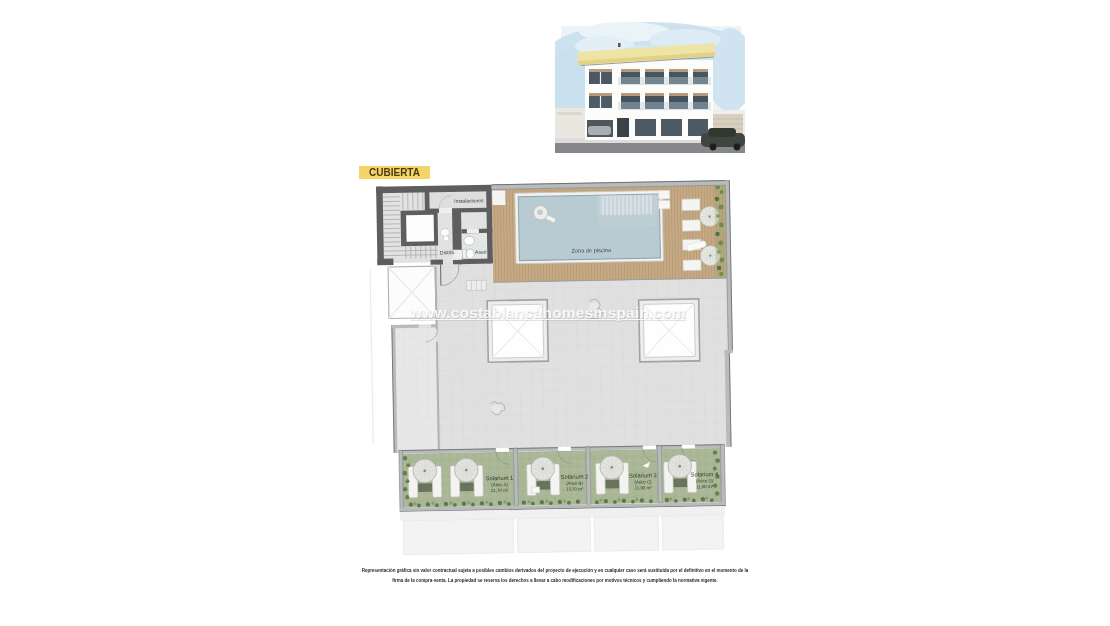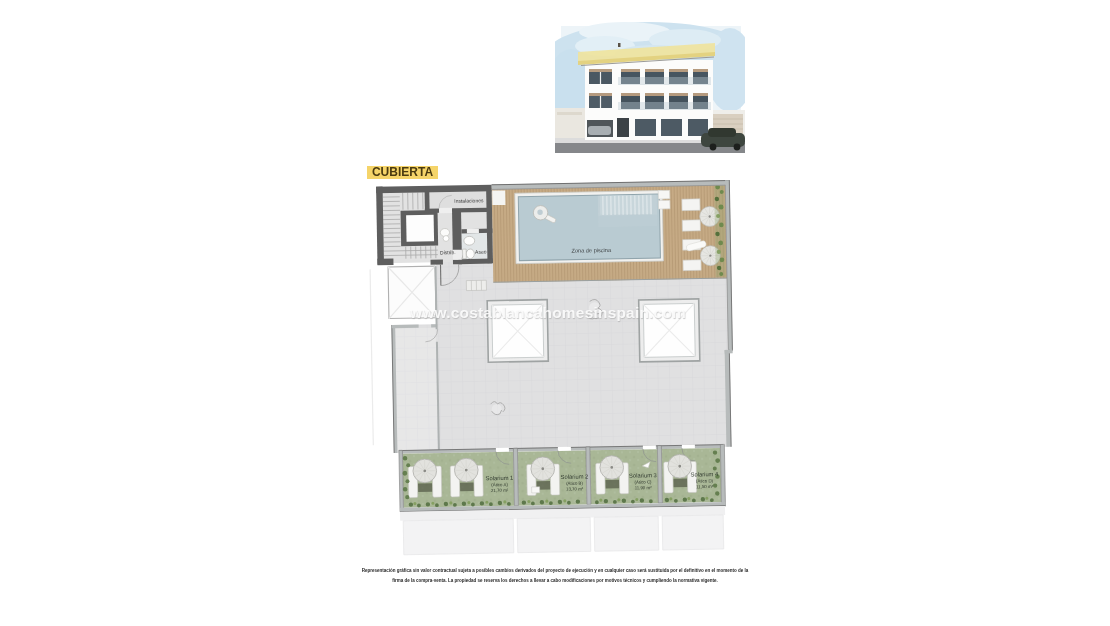--- a/index.html
+++ b/index.html
@@ -80,22 +80,22 @@
   <rect x="80" y="99" width="21" height="17" fill="#4d5a64"></rect>
   <rect x="106" y="99" width="21" height="17" fill="#4d5a64"></rect>
   <rect x="133" y="99" width="20" height="17" fill="#4d5a64"></rect>
 
   <rect x="146" y="113" width="44" height="14" rx="5" fill="#3e463f"></rect>
   <rect x="153" y="108" width="28" height="9" rx="4" fill="#313830"></rect>
   <circle cx="158" cy="127" r="3.4" fill="#1d1f1d"></circle>
   <circle cx="182" cy="127" r="3.4" fill="#1d1f1d"></circle>
 </svg>
 
-<div class="abs" style="left:367px;top:166px;width:71px;height:13px;background:#f5d469;
-     color:#4a3a10;font-weight:bold;font-size:12px;line-height:13.5px;text-align:center;">CUBIERTA</div>
+<div class="abs" style="left:359px;top:166px;width:71px;height:13px;background:#f5d469;
+     color:#4a3a10;font-weight:bold;font-size:10px;line-height:13.5px;text-align:center;">CUBIERTA</div>
 
 <svg class="abs" style="left:0;top:0;" width="1110" height="626" viewBox="0 0 1110 626">
   <defs>
     <pattern id="deckp" width="3" height="10" patternUnits="userSpaceOnUse">
       <rect width="3" height="10" fill="#c3a781"></rect>
       <rect x="0" width="1" height="10" fill="#b89c77"></rect>
       <rect x="1.6" width="0.7" height="10" fill="#ccb08c"></rect>
     </pattern>
     <pattern id="tilep" width="11.5" height="11.5" patternUnits="userSpaceOnUse">
       <rect width="11.5" height="11.5" fill="#e0e0e1"></rect>
@@ -492,17 +492,17 @@
       <rect x="402" y="518.5" width="110" height="34" fill="#f3f3f4" stroke="#e7e7e8" stroke-width="0.8"></rect>
       <rect x="516" y="518.5" width="73" height="34" fill="#f3f3f4" stroke="#e7e7e8" stroke-width="0.8"></rect>
       <rect x="593" y="518.5" width="64" height="34" fill="#f3f3f4" stroke="#e7e7e8" stroke-width="0.8"></rect>
       <rect x="661" y="518.5" width="61" height="34" fill="#f3f3f4" stroke="#e7e7e8" stroke-width="0.8"></rect>
     </g>
     </g>
   </g>
 </svg>
 
 <div class="abs" style="left:410px;top:303.5px;width:300px;font-size:15.5px;font-weight:bold;
-     color:rgba(252,252,252,0.92);letter-spacing:0.2px;text-shadow:0.5px 0.5px 1px rgba(160,160,160,0.55);">www.costablancahomesinspain.com</div>
+     color:rgba(252,252,252,0.92);letter-spacing:0.2px;text-shadow:0.5px 0.5px 1px rgba(160,160,160,0.55);text-decoration:underline;">www.costablancahomesinspain.com</div>
 
 <div class="abs" style="left:0;top:567.5px;width:1110px;text-align:center;font-size:4.5px;font-weight:bold;color:#282828;">Representación gráfica sin valor contractual sujeta a posibles cambios derivados del proyecto de ejecución y en cualquier caso será sustituida por el definitivo en el momento de la</div>
 
 <div class="abs" style="left:0;top:577.5px;width:1110px;text-align:center;font-size:4.5px;font-weight:bold;color:#282828;">firma de la compra-venta. La propiedad se reserva los derechos a llevar a cabo modificaciones por motivos técnicos y cumpliendo la normativa vigente.</div>
 
 </body></html>

